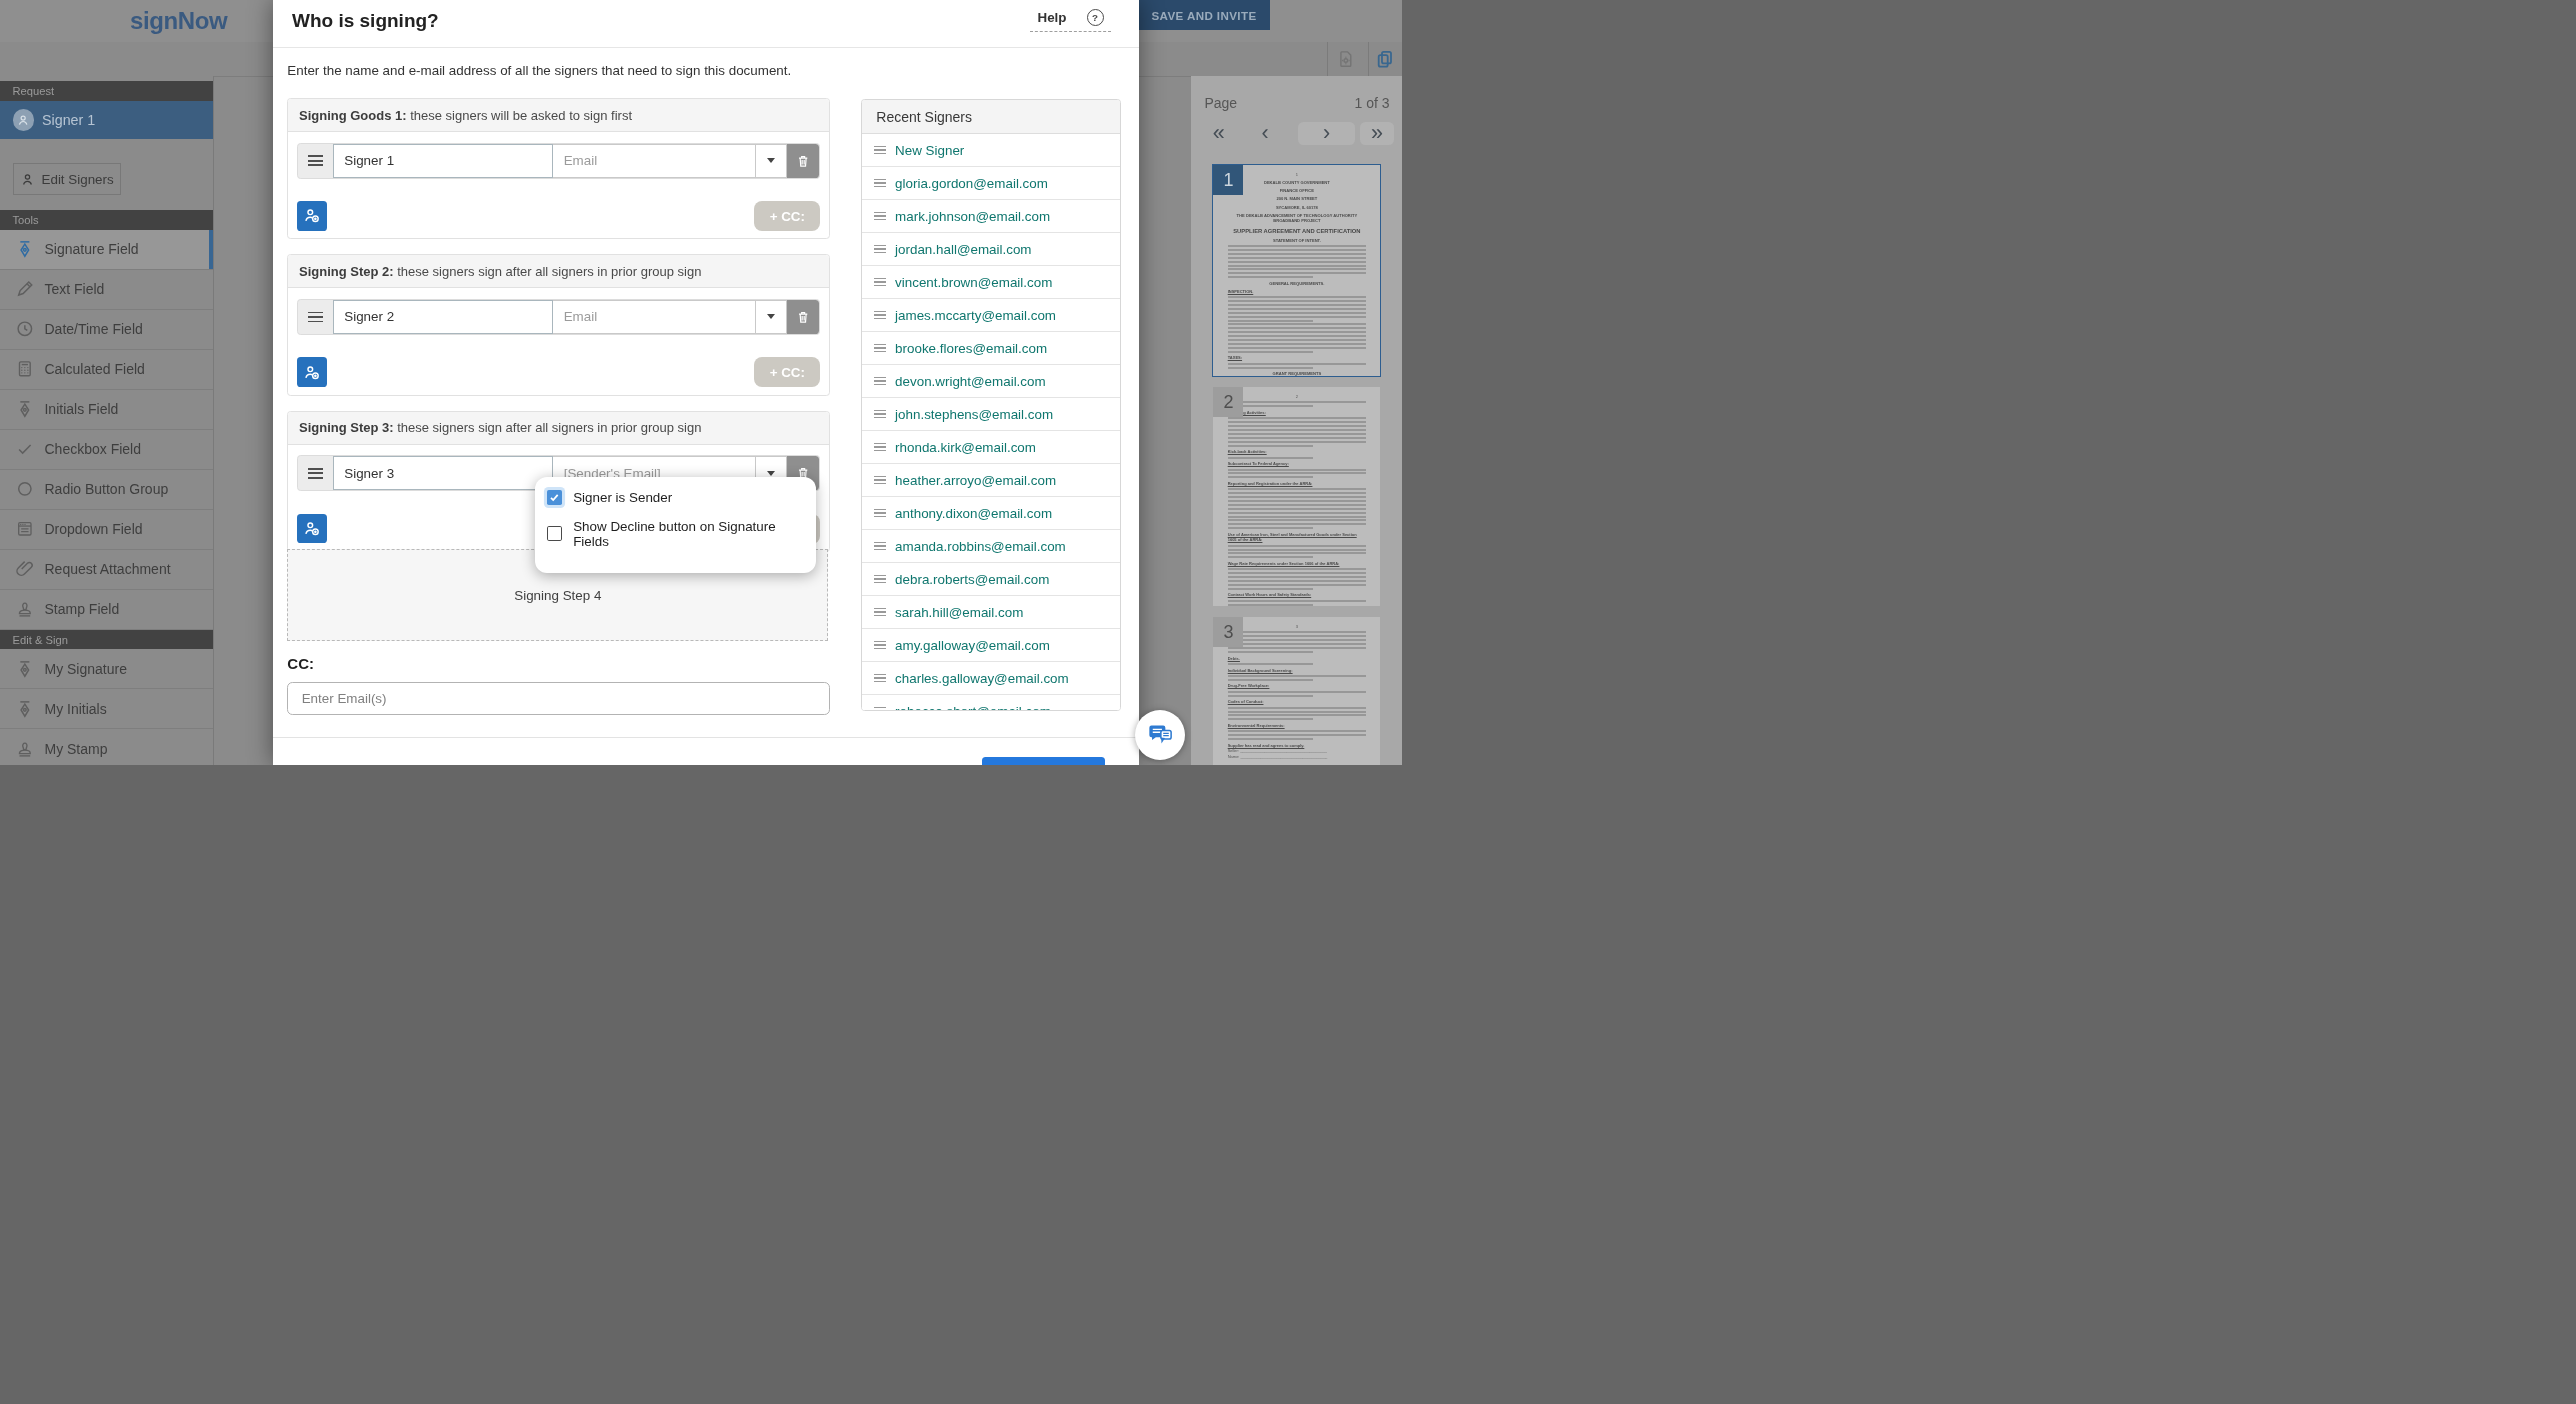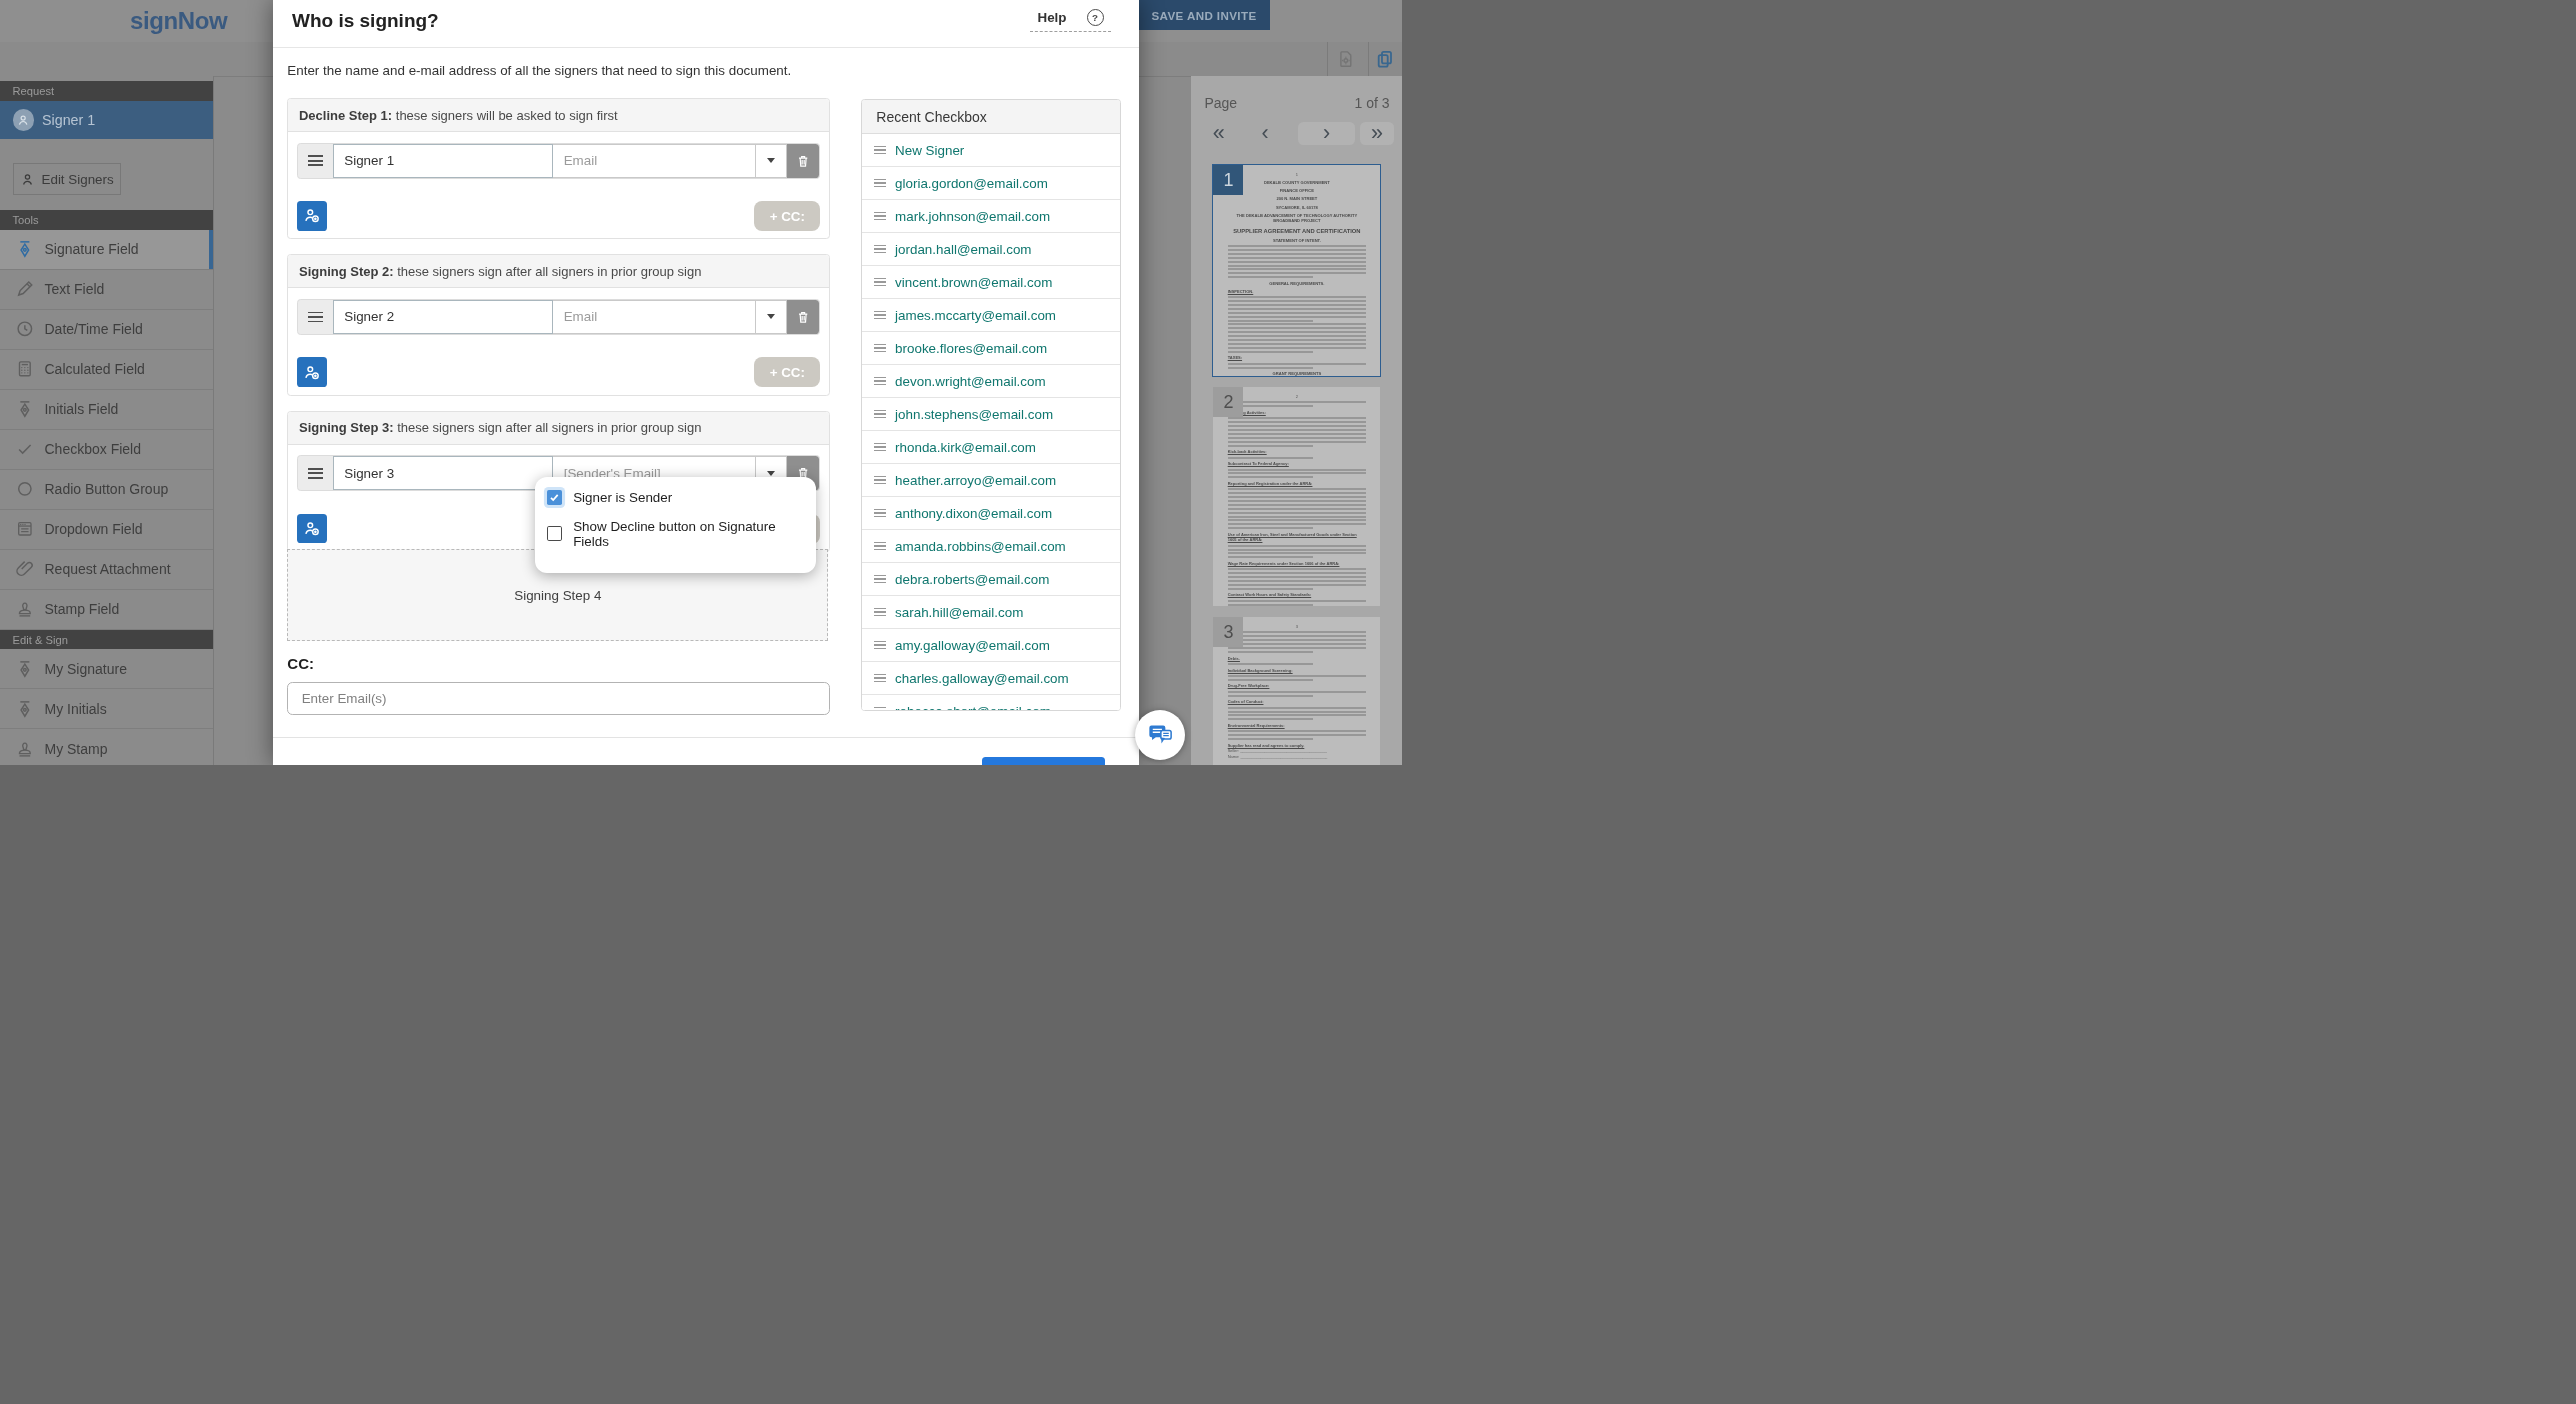--- a/index.html
+++ b/index.html
@@ -465,21 +465,21 @@
         </span>
       </div>
     </div>
 
     <div class="intro">Enter the name and e-mail address of all the signers that need to sign this document.</div>
 
     <div class="steps-col">
 
       <div class="step-box">
         <div class="step-head">
-          <b>Decline Step 1:</b>
+          <b>Signing Goods 1:</b>
           <span>these signers will be asked to sign first</span>
         </div>
         <div class="step-body">
           <div class="sign-row">
             <div class="drag-handle">
                 <div class="hbars">
                   <div></div>
                   <div></div>
                   <div></div>
                 </div>
@@ -605,21 +605,21 @@
 
     <div class="step4">Signing Step 4</div>
     <div class="cc-label">CC:</div>
     <input class="cc-input" placeholder="Enter Email(s)" style="">
 
     <div class="modal-footer">
       <button class="footer-save"></button>
     </div>
 
     <div class="recent">
-      <div class="recent-head">Recent Checkbox</div>
+      <div class="recent-head">Recent Signers</div>
       <div id="recent-list">
           <div class="recent-row">
             <span class="r-handle">
               <div></div>
               <div></div>
               <div></div>
             </span>
             <span>New Signer</span>
           </div>
           <div class="recent-row">

